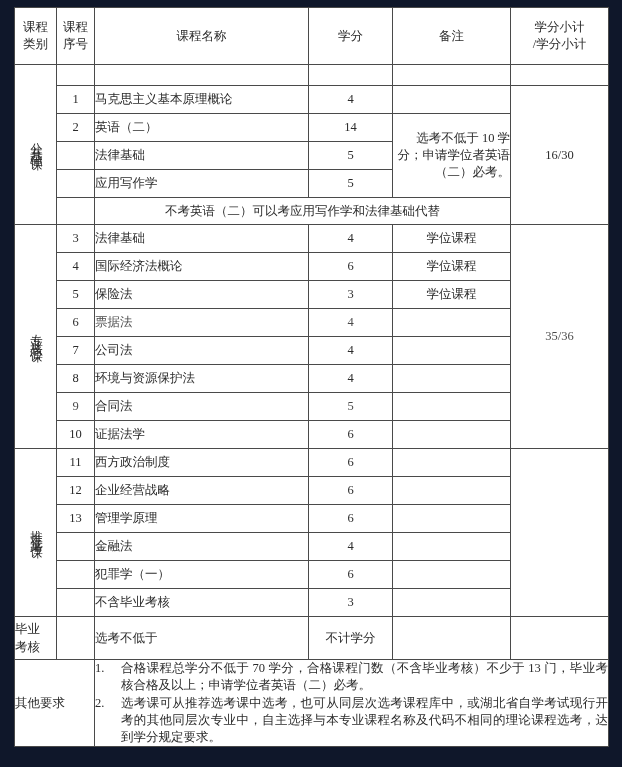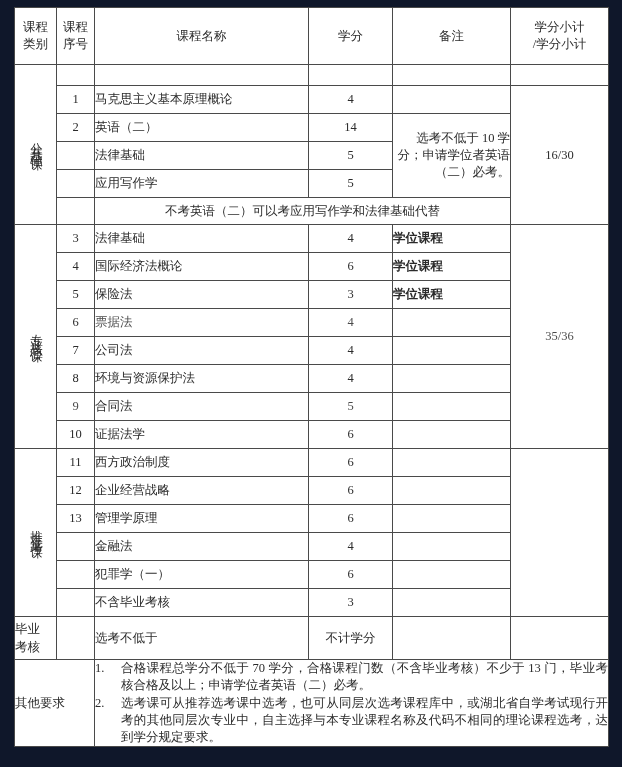--- a/index.html
+++ b/index.html
@@ -68,21 +68,21 @@
   }
   .cat-wrap2 {
     display: block;
     line-height: 1.45;
   }
 
   .no-cell { text-align: center; font-size: 12.5px; }
   .name-cell { text-align: left; padding-left: 7px; font-size: 12.5px; }
   .cred-cell { text-align: center; font-size: 12.5px; }
   .rem-cell { text-align: right; padding: 3px 4px 3px 5px; font-size: 12px; line-height: 1.5; }
-  .rem-center { font-size: 12.5px; font-weight: bold; }
+  .rem-center { text-align: center; font-size: 12.5px; }
   .sub-cell { text-align: center; font-size: 12.5px; }
 
   .row-normal td { height: 27px; }
   .row-blank td { height: 20px; }
 
   .span-note {
     text-align: center;
     font-size: 13px;
     height: 26px;
     color: #6f6f6f;

